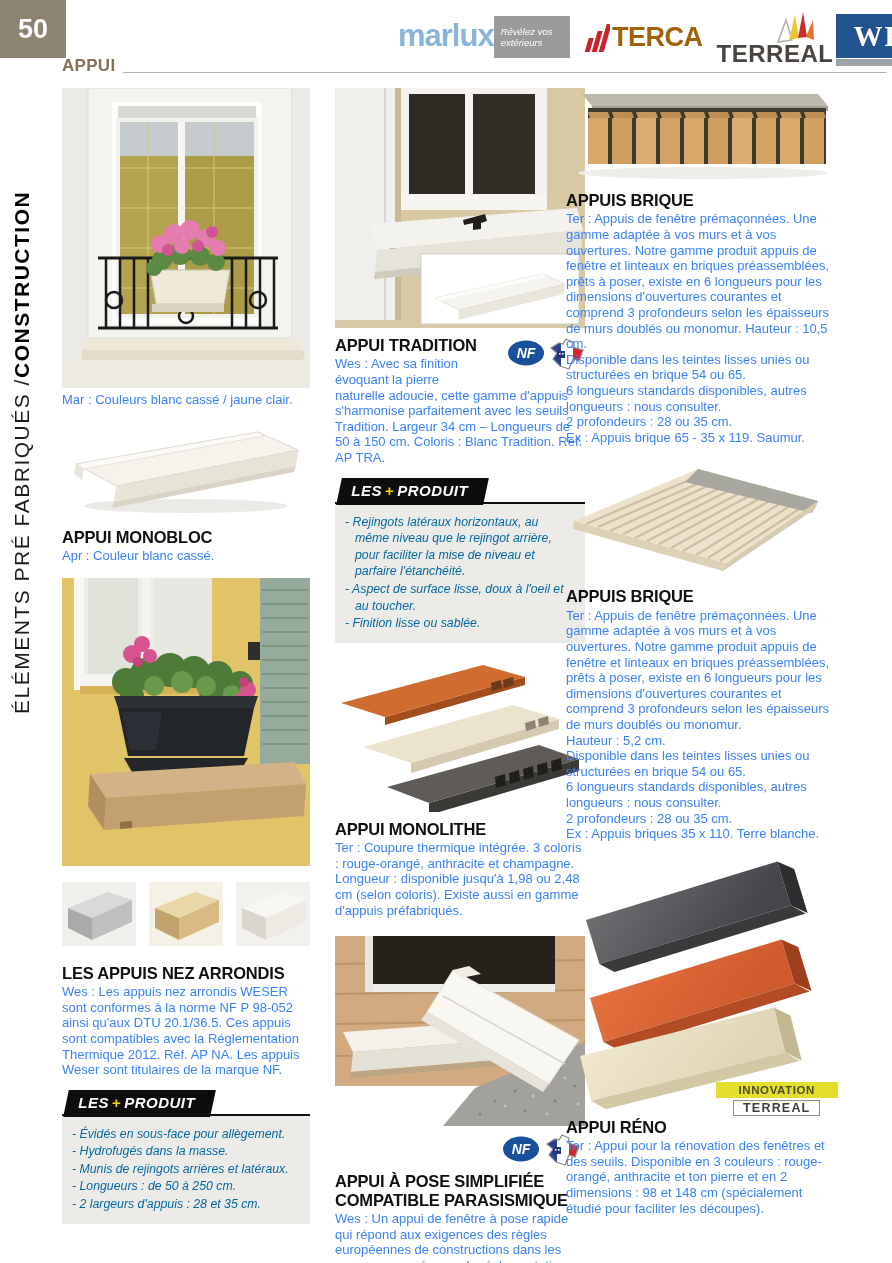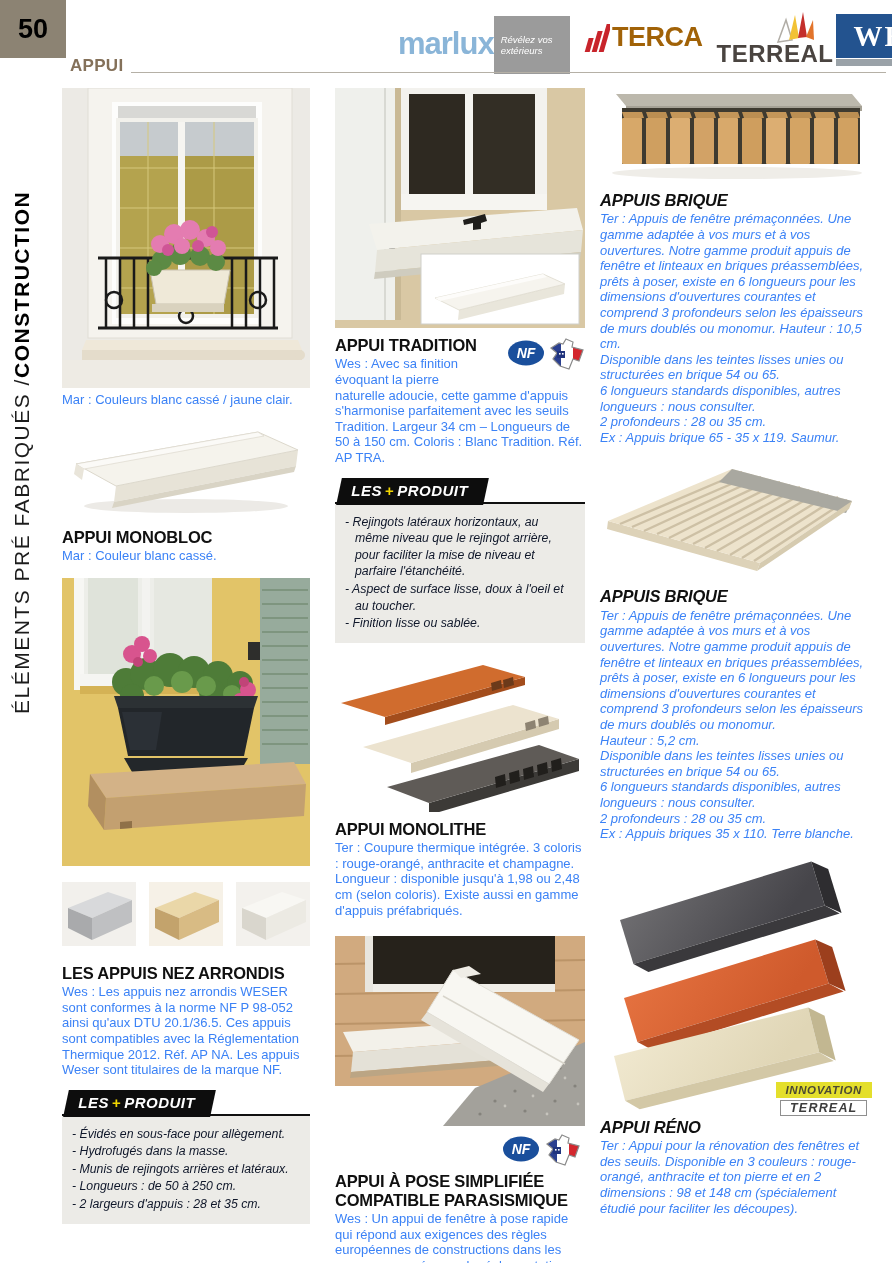--- a/index.html
+++ b/index.html
@@ -1,69 +1,69 @@
 <!DOCTYPE html>
 <html><head>
 <meta charset="utf-8">
 <style>
   html,body{margin:0;padding:0;background:#fff;}
   .page{position:relative;width:892px;height:1263px;background:#fff;overflow:hidden;
         font-family:"Liberation Sans",sans-serif;color:#222;}
   
   .pageno{position:absolute;left:0;top:0;width:66px;height:58px;background:#8c8373;
-          color:#000000;font-size:27px;font-weight:700;display:flex;align-items:center;justify-content:center;}
+          color:#ffffff;font-size:27px;font-weight:700;display:flex;align-items:center;justify-content:center;}
   
   .sidebar{position:absolute;left:10px;top:84px;height:630px;writing-mode:vertical-rl;
            transform:rotate(180deg);display:flex;align-items:center;white-space:nowrap;}
   .sb-light{font-size:21px;letter-spacing:1.5px;color:#1c1c1c;font-weight:400;}
   .sb-bold{font-size:21px;letter-spacing:1.5px;color:#000;font-weight:700;}
   
   .logos{position:absolute;top:10px;left:398px;display:flex;align-items:flex-start;gap:14px;}
   .logo-marlux{display:flex;flex-direction:row;align-items:center;margin-top:4px;}
   .marlux-word{font-size:31px;font-weight:700;letter-spacing:-1px;color:#8ab5d8;line-height:0.9;}
-  .marlux-tag{background:#9b9b9b;color:#fff;font-style:italic;font-size:9.5px;padding:18px 7px;margin-top:2px;}
+  .marlux-tag{background:#9b9b9b;color:#fff;font-style:italic;font-size:9.5px;padding:10px 7px;margin-top:2px;}
   .logo-terca{display:flex;align-items:center;margin-top:12px;}
   .terca-word{font-size:27px;font-weight:700;letter-spacing:-0.5px;color:#a16207;margin-left:2px;}
   .logo-terreal{position:relative;margin-top:2px;width:126px;height:56px;}
   .terreal-word{position:absolute;left:0;bottom:0;font-size:24px;font-weight:700;letter-spacing:0.5px;color:#4a4440;}
   .terreal-ic{position:absolute;right:6px;top:0;}
   .logo-weser{display:flex;flex-direction:column;margin-top:4px;}
   .weser-box{width:150px;height:44px;background:#23538f;color:#fff;display:flex;align-items:center;justify-content:center;
              font-family:"Liberation Serif",serif;font-weight:700;font-size:29px;letter-spacing:2px;}
   .weser-bar{height:7px;background:#9aa2a8;width:150px;margin-top:1px;}
   
   .section-header{position:absolute;left:62px;right:6px;top:56px;display:flex;align-items:flex-end;gap:8px;}
-  .section-title{font-size:17px;font-weight:700;color:#84715a;letter-spacing:0.3px;margin-left:8px;}
+  .section-title{font-size:17px;font-weight:700;color:#84715a;letter-spacing:0.3px;}
   .rule{flex:1;border-bottom:1px solid #b5b0a6;margin-bottom:3px;}
   
   .col{position:absolute;top:88px;}
   #col1{left:62px;width:248px;}
   #col2{left:335px;width:250px;}
-  #col3{left:600px;width:270px;font-style:italic;}
+  #col3{left:566px;width:270px;}
   h3{font-size:16.5px;font-weight:700;color:#101010;letter-spacing:-0.2px;margin:4px 0 2px;white-space:pre-line;line-height:1.12;}
   .body{font-size:13px;color:#3b82f6;line-height:1.2;white-space:pre-line;}
   .img{position:relative;}
   
   .lesblock{margin-top:12px;}
   .lesbadge{display:inline-block;background:#0d0d0d;transform:skewX(-12deg);padding:4px 18px 5px 12px;
             margin-left:4px;position:relative;z-index:2;margin-bottom:-3px;}
   .lesbadge .in{display:inline-block;transform:skewX(12deg);font-style:italic;font-weight:700;font-size:15px;color:#fff;letter-spacing:0.5px;}
   .lesbadge .plus{color:#f2d600;font-style:normal;padding:0 3px;}
   .graybox{background:#ecebe7;border-top:2px solid #101010;padding:9px 10px 10px;font-style:italic;
-           font-size:12.3px;color:#0f172a;line-height:1.35;}
+           font-size:12.3px;color:#0369a1;line-height:1.35;}
   .graybox .b{padding-left:10px;text-indent:-10px;margin:1px 0;}
   
   .icons-float{float:right;width:90px;display:flex;gap:4px;align-items:flex-start;justify-content:flex-end;margin:2px 0 4px 6px;}
   .icons-row{display:flex;gap:5px;justify-content:flex-end;margin:4px 4px 2px 0;}
   .swatches{display:flex;gap:13px;margin-top:12px;}
   .swatch{width:74px;height:64px;}
   
   .reno-head{position:relative;}
   .innov{position:absolute;right:-2px;top:-36px;display:flex;flex-direction:column;align-items:center;}
-  .innov-top{background:#e4df2c;color:#4c4a33;font-weight:700;font-size:11.5px;letter-spacing:0.6px;padding:2px 10px;}
+  .innov-top{background:#e4df2c;color:#4c4a33;font-weight:700;font-size:11.5px;letter-spacing:0.6px;padding:2px 23px;}
   .innov-bot{background:#fff;border:1px solid #8f8f8f;font-weight:700;font-size:12.5px;color:#3d3d3d;letter-spacing:1.2px;padding:0 9px;margin-top:2px;}.mt10{margin-top:18px}.mt12{margin-top:12px}.mt14{margin-top:14px}
 </style>
 </head>
 <body>
 
 <div class="page">
 
   <div class="pageno">50</div>
 
   <div class="sidebar">
@@ -179,21 +179,21 @@
       <svg width="248" height="100" viewBox="0 0 248 100">
         <ellipse cx="124" cy="86" rx="102" ry="7" fill="#eceae6"></ellipse>
         <polygon points="54,66 236,30 234,46 52,82" fill="#e7e3d7"></polygon>
         <polygon points="52,82 234,46 232,52 50,88" fill="#d9d4c5"></polygon>
         <polygon points="14,44 196,12 236,30 54,66" fill="#f5f3ec" stroke="#dcd8cc"></polygon>
         <polygon points="14,44 196,12 202,16 22,49" fill="#fbfaf7" stroke="#d8d4c8" stroke-width="0.6"></polygon>
         <polygon points="14,44 22,49 20,60 12,54" fill="#e9e5da"></polygon>
       </svg>
     </div>
     <h3>APPUI MONOBLOC</h3>
-    <div class="body">Mar : Couleur blanc cassé.</div>
+    <div class="body">Apr : Couleur blanc cassé.</div>
 
     <div class="img mt14">
       <svg width="248" height="288" viewBox="0 0 248 288">
         <rect width="248" height="288" fill="#e2c468"></rect>
         <rect x="18" y="0" width="132" height="104" fill="#edeee9"></rect>
         <rect x="26" y="0" width="50" height="96" fill="#dfe3da"></rect>
         <rect x="92" y="0" width="58" height="96" fill="#e6e8e1"></rect>
         <rect x="12" y="0" width="10" height="112" fill="#f7f7f4"></rect>
         <rect x="80" y="0" width="8" height="100" fill="#f3f3f0"></rect>
         <rect x="18" y="96" width="140" height="12" fill="#f5f5f2"></rect>

